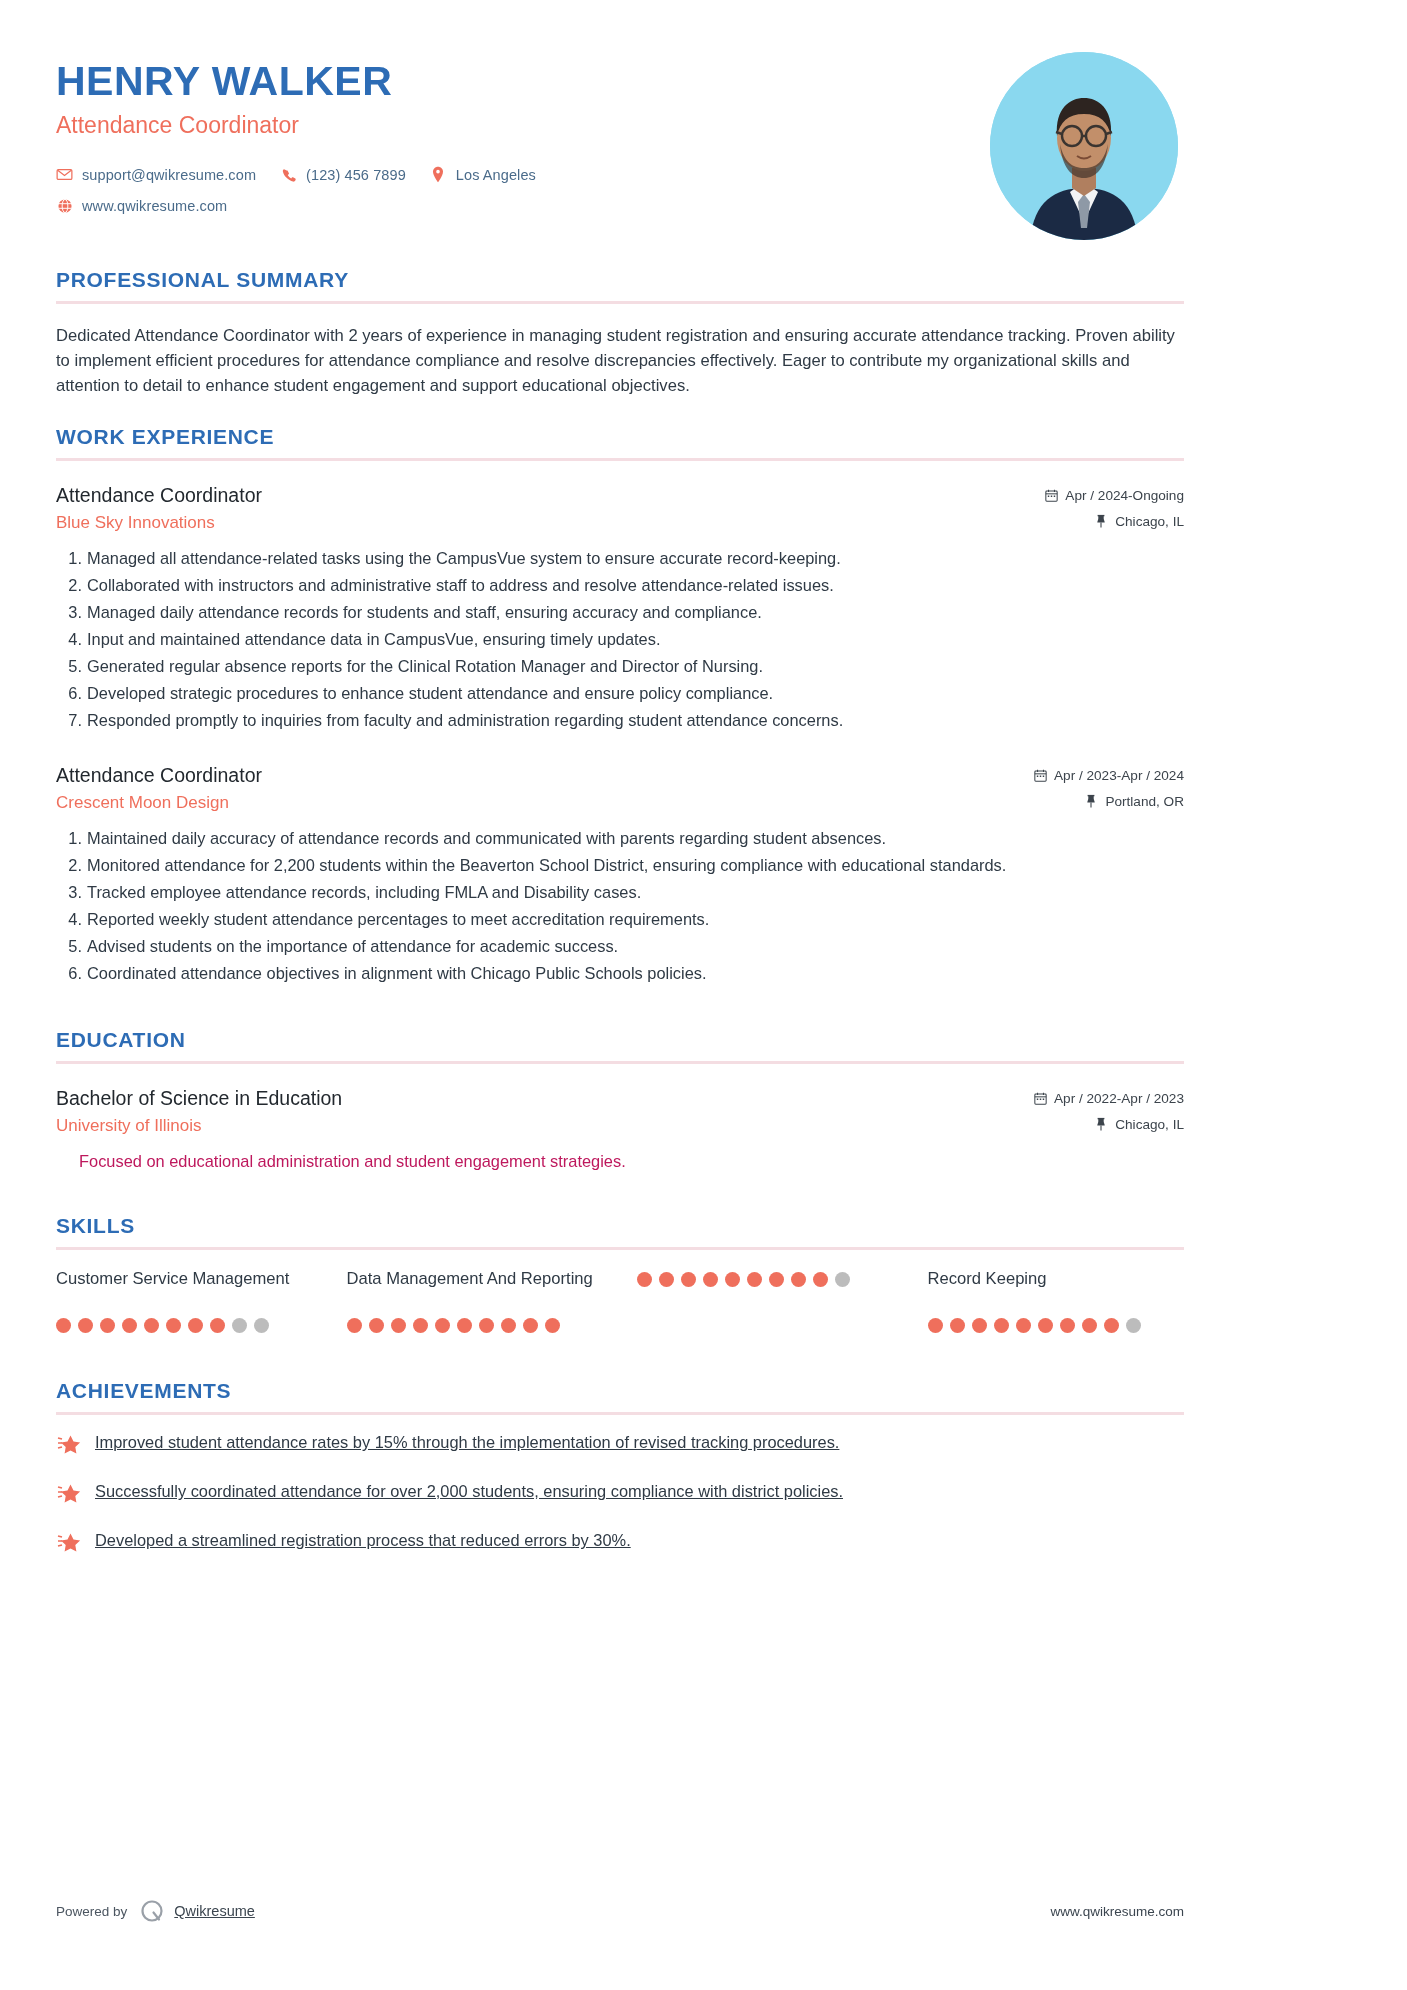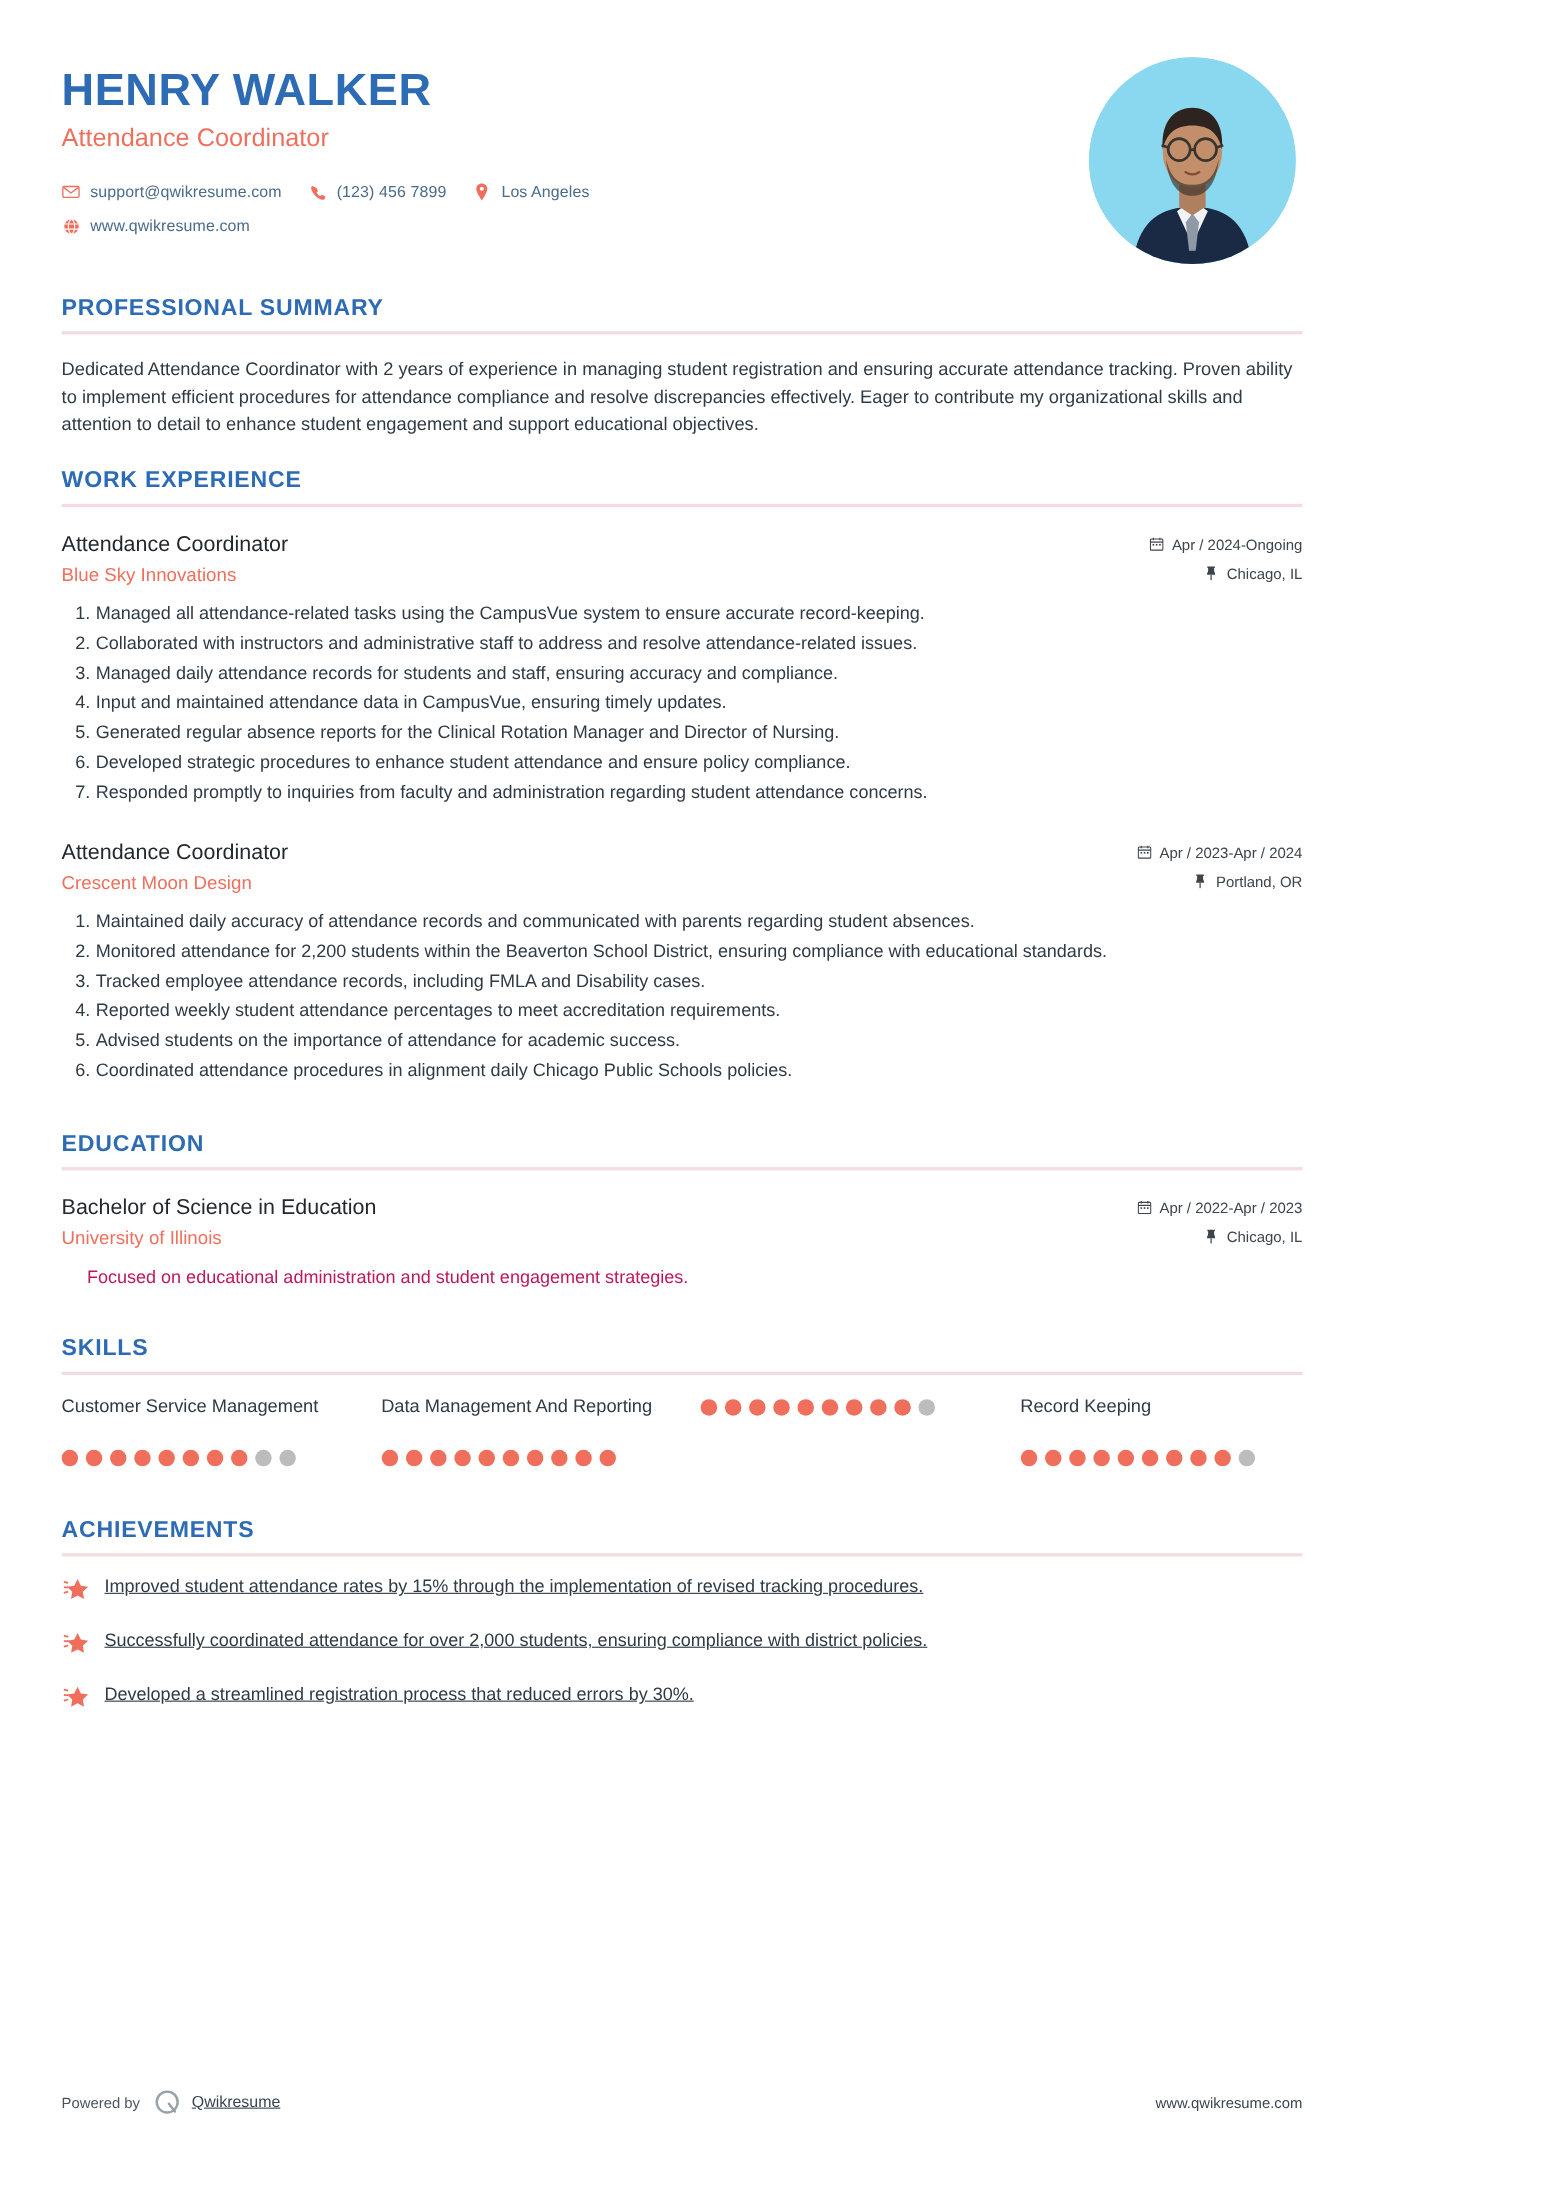--- a/index.html
+++ b/index.html
@@ -129,21 +129,21 @@
     color: #ef6f5c;
     margin-top: 6px;
   }
   .entry-right {
     text-align: right;
     padding-top: 5px;
     flex: 0 0 auto;
   }
   .meta-line {
     display: flex;
-    align-items: flex-start;
+    align-items: center;
     justify-content: flex-end;
     font-size: 13.6px;
     color: #3c444c;
     white-space: nowrap;
   }
   .meta-line + .meta-line { margin-top: 11px; }
   .meta-line .ic {
     width: 14px; height: 14px;
     margin-right: 7px;
     display: inline-flex; align-items: center; justify-content: center;
@@ -440,21 +440,21 @@
             <span>Portland, OR</span>
           </div>
         </div>
       </div>
       <ol class="bullets">
         <li>Maintained daily accuracy of attendance records and communicated with parents regarding student absences.</li>
         <li>Monitored attendance for 2,200 students within the Beaverton School District, ensuring compliance with educational standards.</li>
         <li>Tracked employee attendance records, including FMLA and Disability cases.</li>
         <li>Reported weekly student attendance percentages to meet accreditation requirements.</li>
         <li>Advised students on the importance of attendance for academic success.</li>
-        <li>Coordinated attendance procedures in alignment daily Chicago Public Schools policies.</li>
+        <li>Coordinated attendance objectives in alignment with Chicago Public Schools policies.</li>
       </ol>
     </div>
   </div>
 
   <div class="section" style="margin-top:42px;">
     <div class="section-title">EDUCATION</div>
     <div class="section-rule"></div>
 
     <div class="entry">
       <div class="entry-head">

